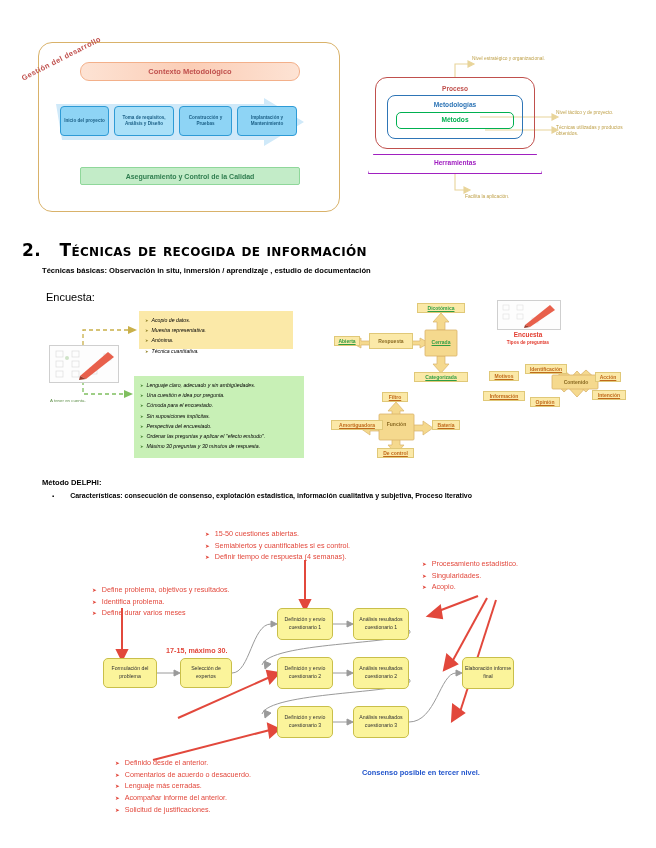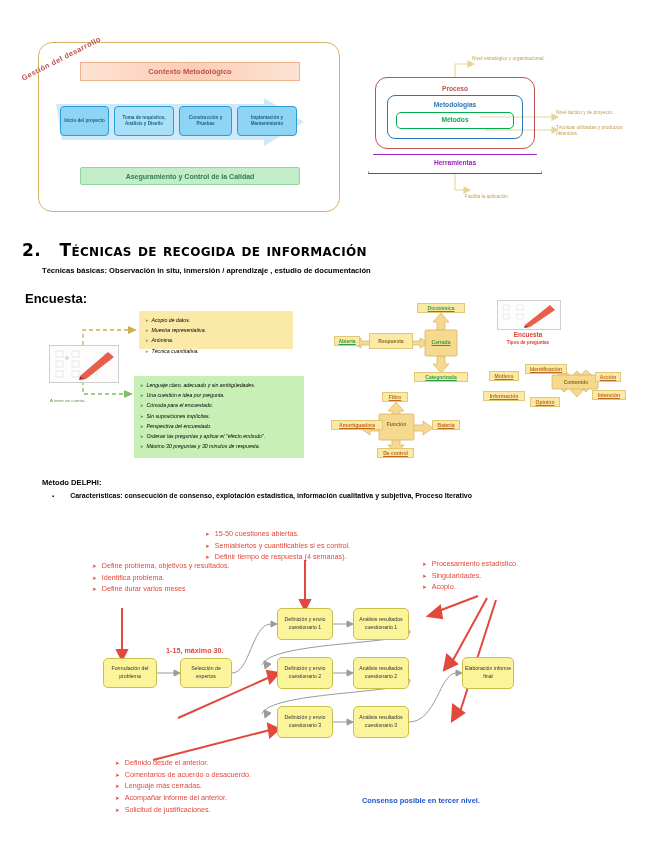--- a/index.html
+++ b/index.html
@@ -9,21 +9,21 @@
 
   
   #diagram-top-left{left:38px;top:42px;width:300px;height:168px;
       border:1.2px solid #d9b26a;border-radius:14px;background:#fff;}
   #gestion-label{left:18px;top:44px;width:120px;height:60px;}
   #gestion-label span{position:absolute;left:4px;top:30px;transform:rotate(-27deg);
       transform-origin:left center;font-size:7.5px;font-weight:bold;color:#c0504d;
       letter-spacing:.4px;white-space:nowrap;}
   #ctx-metodologico{left:80px;top:62px;width:218px;height:17px;
       background:linear-gradient(90deg,#fde3d4,#fbcdb6,#fde3d4);
-      border:1px solid #f3b08a;border-radius:0;
+      border:1px solid #f3b08a;border-radius:9px;
       display:flex;align-items:center;justify-content:center;
       font-size:7.5px;font-weight:bold;color:#c0504d;}
   #big-arrow{left:56px;top:98px;width:248px;height:52px;}
   .phase-box{position:absolute;top:106px;height:30px;background:#8ed4f5;
       border:1px solid #2e9bd6;border-radius:4px;color:#1b5f86;
       font-size:4.6px;font-weight:bold;line-height:1.35;text-align:center;
       display:flex;align-items:center;justify-content:center;padding:0 2px;box-sizing:border-box;}
   #phase-1{left:60px;width:49px;}
   #phase-2{left:114px;width:60px;background:#a9e0f8;}
   #phase-3{left:179px;width:53px;}
@@ -49,21 +49,21 @@
   #note-estrategico{left:112px;top:14px;}
   #note-tactico{left:196px;top:68px;}
   #note-tecnicas{left:196px;top:83px;}
   #note-facilita{left:105px;top:152px;}
 
   
   #heading-2{left:22px;top:240px;font-size:17px;font-weight:bold;
       font-family:"DejaVu Sans",sans-serif;letter-spacing:.3px;
       font-variant:small-caps;color:#000;}
   #tecnicas-basicas{left:42px;top:266px;font-size:7.6px;font-weight:bold;}
-  #encuesta-label{left:25px;top:291px;font-size:13px;font-weight:bold;}
+  #encuesta-label{left:46px;top:291px;font-size:11px;font-weight:normal;}
 
   
   .list-box{position:absolute;box-sizing:border-box;padding:4px 6px;}
   #box-amarillo{left:139px;top:311px;width:154px;height:38px;background:#fbe9a8;}
   #box-verde{left:134px;top:376px;width:170px;height:82px;background:#c8f0b6;}
   .li{font-size:5.2px;font-style:italic;line-height:1.95;white-space:nowrap;}
   .li::before{content:"\27A4";font-style:normal;margin-right:3px;font-size:4.2px;color:#9a8a33;}
   #box-verde .li::before{color:#4e8a3a;}
   #encuesta-photo{left:49px;top:345px;width:68px;height:36px;background:#fff;
       border:1px solid #cfcfcf;overflow:hidden;}
@@ -85,24 +85,24 @@
 
   
   #delphi-title{left:42px;top:478px;font-size:7.6px;font-weight:bold;}
   #delphi-bullet{left:52px;top:492px;font-size:7px;font-weight:bold;white-space:nowrap;}
   #delphi-bullet::before{content:"\25AA";margin-right:16px;font-size:6px;}
 
   .rbullets{position:absolute;color:#e2483c;font-size:7.2px;line-height:1.62;}
   .rbullets div::before{content:"\27A4";margin-right:5px;font-size:5.6px;}
   #bul-top{left:205px;top:528px;}
   #bul-right{left:422px;top:558px;}
-  #bul-left{left:92px;top:560px;}
+  #bul-left{left:92px;top:584px;}
   #bul-bottom{left:115px;top:757px;}
   #bul-10-15{left:166px;top:646px;color:#e2483c;font-size:7.2px;font-weight:bold;}
-  #consenso{left:362px;top:768px;color:#2255cc;font-size:7.4px;font-weight:bold;margin-top:28px;}
+  #consenso{left:362px;top:768px;color:#2255cc;font-size:7.4px;font-weight:bold;}
 
   .fbox{position:absolute;background:#fbf49b;border:1px solid #c9bf4a;border-radius:5px;
       font-size:5.2px;line-height:1.5;color:#333;text-align:center;
       display:flex;align-items:center;justify-content:center;box-sizing:border-box;}
   #fb-formulacion{left:103px;top:658px;width:54px;height:30px;}
   #fb-seleccion{left:180px;top:658px;width:52px;height:30px;}
   #fb-def1{left:277px;top:608px;width:56px;height:32px;}
   #fb-an1{left:353px;top:608px;width:56px;height:32px;}
   #fb-def2{left:277px;top:657px;width:56px;height:32px;}
   #fb-an2{left:353px;top:657px;width:56px;height:32px;}
@@ -294,21 +294,21 @@
   <div>Identifica problema.</div>
   <div>Define durar varios meses</div>
 </div>
 <div class="rbullets" id="bul-bottom">
   <div>Definido desde el anterior.</div>
   <div>Comentarios de acuerdo o desacuerdo.</div>
   <div>Lenguaje más cerradas.</div>
   <div>Acompañar informe del anterior.</div>
   <div>Solicitud de justificaciones.</div>
 </div>
-<div class="abs" id="bul-10-15">1-15, máximo 30.</div>
+<div class="abs" id="bul-10-15">17-15, máximo 30.</div>
 <div class="abs" id="consenso">Consenso posible en tercer nivel.</div>
 
 <svg class="ov" width="656" height="848" viewBox="0 0 656 848">
   <g stroke="#9a9a9a" stroke-width="1" fill="none">
     <path d="M157,673 L174,673"></path>
       <polygon points="174,670 180,673 174,676" fill="#9a9a9a"></polygon>
     <path d="M232,673 C250,673 252,624 271,624"></path>
       <polygon points="271,621 277,624 271,627" fill="#9a9a9a"></polygon>
     <path d="M333,624 L347,624"></path>
       <polygon points="347,621 353,624 347,627" fill="#9a9a9a"></polygon>

